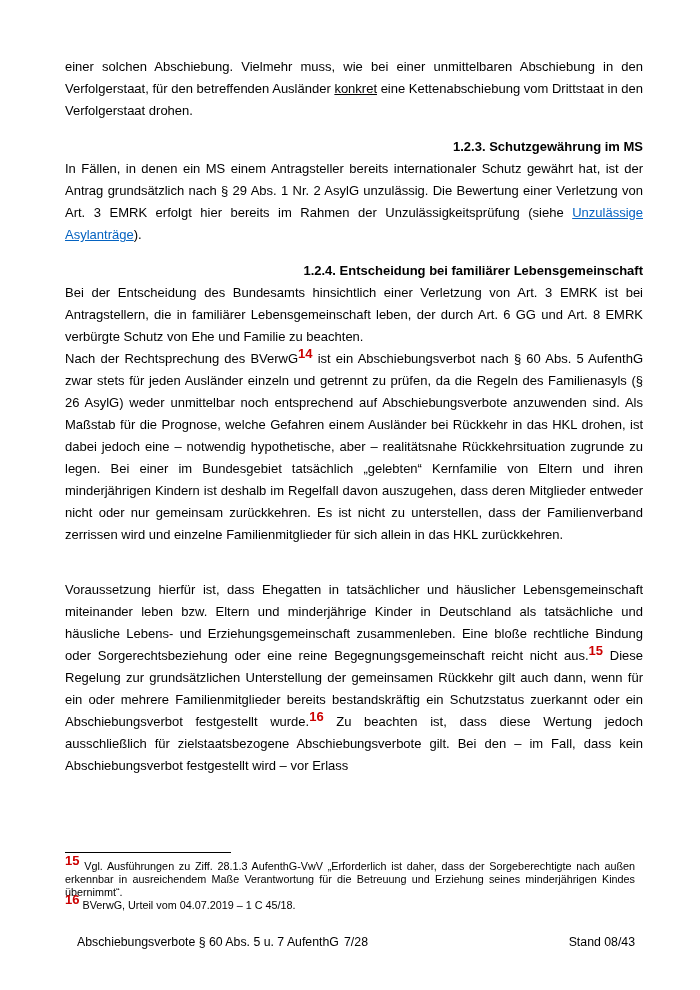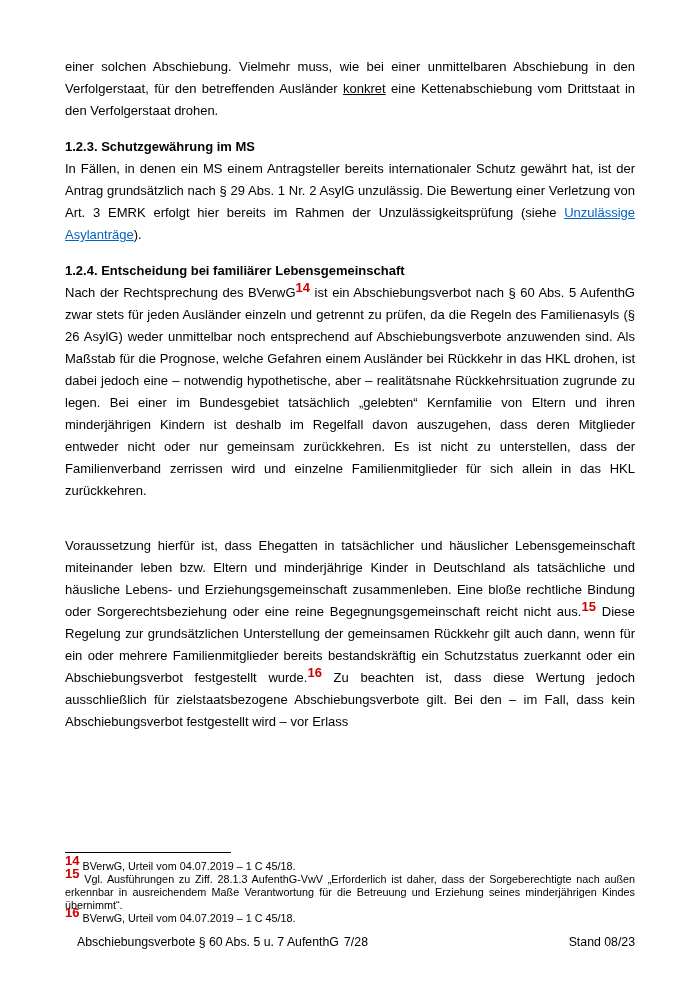--- a/index.html
+++ b/index.html
@@ -11,36 +11,36 @@
     color: #000000;
   }
   .page {
     position: relative;
     width: 700px; height: 990px;
     background: #ffffff;
     overflow: hidden;
   }
   .content {
     position: absolute;
-    top: 56px; left: 65px; right: 65px;
+    top: 56px; left: 65px; right: 57px;
     height: 792px;
     overflow: hidden;
     font-size: 13px;
     line-height: 22px;
     text-align: justify;
     hyphens: auto;
   }
   .content p { margin: 0; }
   .content p.blank-gap { margin-top: 33px; }
   .content h2 {
     font-size: 13px;
     line-height: 22px;
     font-weight: bold;
     margin: 14px 0 0 0;
-    text-align: left;
+    text-align: right;
   }
   .underline { text-decoration: underline; }
   a.doclink {
     color: #0563C1;
     text-decoration: underline;
     cursor: pointer;
   }
   sup.fnref {
     color: #cc0000;
     font-weight: bold;
@@ -80,33 +80,33 @@
 <div class="page">
 
   <div class="content">
 
     <p><span>einer solchen Abschiebung. Vielmehr muss, wie bei einer unmittelbaren Abschiebung in den Verfolgerstaat, für den betreffenden Ausländer </span><span class="underline">konkret</span><span> eine Kettenabschiebung vom Drittstaat in den Verfolgerstaat drohen.</span></p>
 
     <h2>1.2.3. Schutzgewährung im MS</h2>
     <p><span>In Fällen, in denen ein MS einem Antragsteller bereits internationaler Schutz gewährt hat, ist der Antrag grundsätzlich nach § 29 Abs. 1 Nr. 2 AsylG unzulässig. Die Bewertung einer Verletzung von Art. 3 EMRK erfolgt hier bereits im Rahmen der Unzulässigkeitsprüfung (siehe </span><a class="doclink">Unzulässige Asylanträge</a><span>).</span></p>
 
     <h2>1.2.4. Entscheidung bei familiärer Lebensgemeinschaft</h2>
+    <p>Bei der Entscheidung des Bundesamts hinsichtlich einer Verletzung von Art. 3 EMRK ist bei Antragstellern, die in familiärer Lebensgemeinschaft leben, der durch Art. 6 GG und Art. 8 EMRK verbürgte Schutz von Ehe und Familie zu beachten.</p>
 
     <p><span>Nach der Rechtsprechung des BVerwG</span><sup class="fnref">14</sup><span> ist ein Abschiebungsverbot nach § 60 Abs. 5 AufenthG zwar stets für jeden Ausländer einzeln und getrennt zu prüfen, da die Regeln des Familienasyls (§ 26 AsylG) weder unmittelbar noch entsprechend auf Abschiebungsverbote anzuwenden sind. Als Maßstab für die Prognose, welche Gefahren einem Ausländer bei Rückkehr in das HKL drohen, ist dabei jedoch eine – notwendig hypothetische, aber – realitätsnahe Rückkehrsituation zugrunde zu legen. Bei einer im Bundesgebiet tatsächlich „gelebten“ Kernfamilie von Eltern und ihren minderjährigen Kindern ist deshalb im Regelfall davon auszugehen, dass deren Mitglieder entweder nicht oder nur gemeinsam zurückkehren. Es ist nicht zu unterstellen, dass der Familienverband zerrissen wird und einzelne Familienmitglieder für sich allein in das HKL zurückkehren.</span></p>
 
     <p class="blank-gap"><span>Voraussetzung hierfür ist, dass Ehegatten in tatsächlicher und häuslicher Lebensgemeinschaft miteinander leben bzw. Eltern und minderjährige Kinder in Deutschland als tatsächliche und häusliche Lebens- und Erziehungsgemeinschaft zusammenleben. Eine bloße rechtliche Bindung oder Sorgerechtsbeziehung oder eine reine Begegnungsgemeinschaft reicht nicht aus.</span><sup class="fnref">15</sup><span> Diese Regelung zur grundsätzlichen Unterstellung der gemeinsamen Rückkehr gilt auch dann, wenn für ein oder mehrere Familienmitglieder bereits bestandskräftig ein Schutzstatus zuerkannt oder ein Abschiebungsverbot festgestellt wurde.</span><sup class="fnref">16</sup><span> Zu beachten ist, dass diese Wertung jedoch ausschließlich für zielstaatsbezogene Abschiebungsverbote gilt. Bei den – im Fall, dass kein Abschiebungsverbot festgestellt wird – vor Erlass</span></p>
 
   </div>
 
   <div class="footnotes">
     <div class="fn-rule"></div>
-    <p><sup class="fnref">14</sup><span> BVerwG, Urteil vom 04.07.2019 – 1 C 45/18.</span></p>
     <p><sup class="fnref">15</sup><span> Vgl. Ausführungen zu Ziff. 28.1.3 AufenthG-VwV „Erforderlich ist daher, dass der Sorgeberechtigte nach außen erkennbar in ausreichendem Maße Verantwortung für die Betreuung und Erziehung seines minderjährigen Kindes übernimmt“.</span></p>
     <p><sup class="fnref">16</sup><span> BVerwG, Urteil vom 04.07.2019 – 1 C 45/18.</span></p>
   </div>
 
   <div class="footer">
     <span>Abschiebungsverbote § 60 Abs. 5 u. 7 AufenthG</span>
     <span class="fc">7/28</span>
-    <span class="fr">Stand 08/23</span>
+    <span class="fr">Stand 08/43</span>
   </div>
 
 </div>
 
 </body></html>

